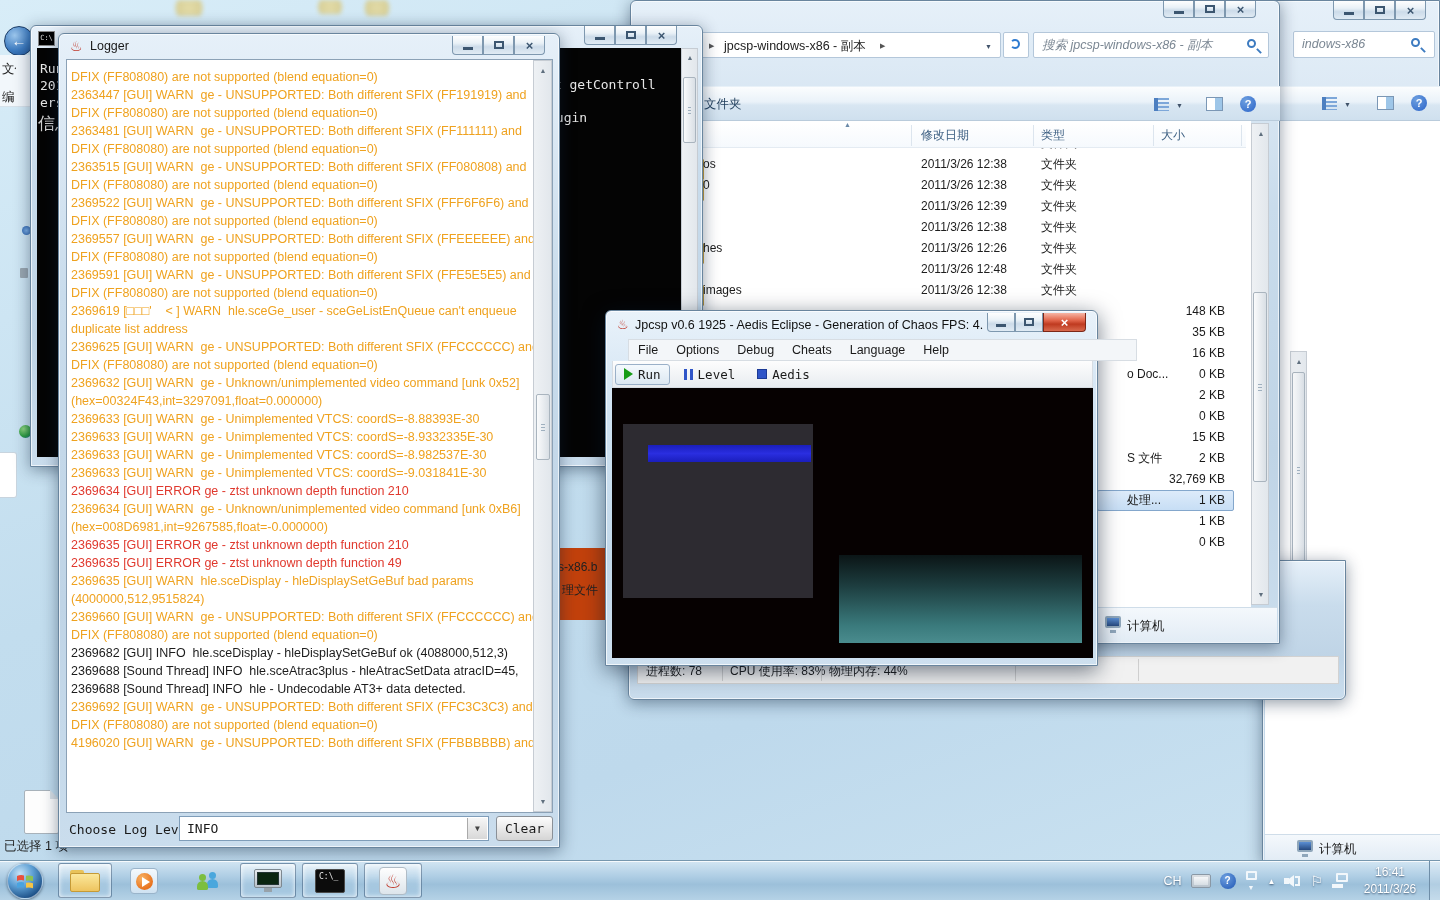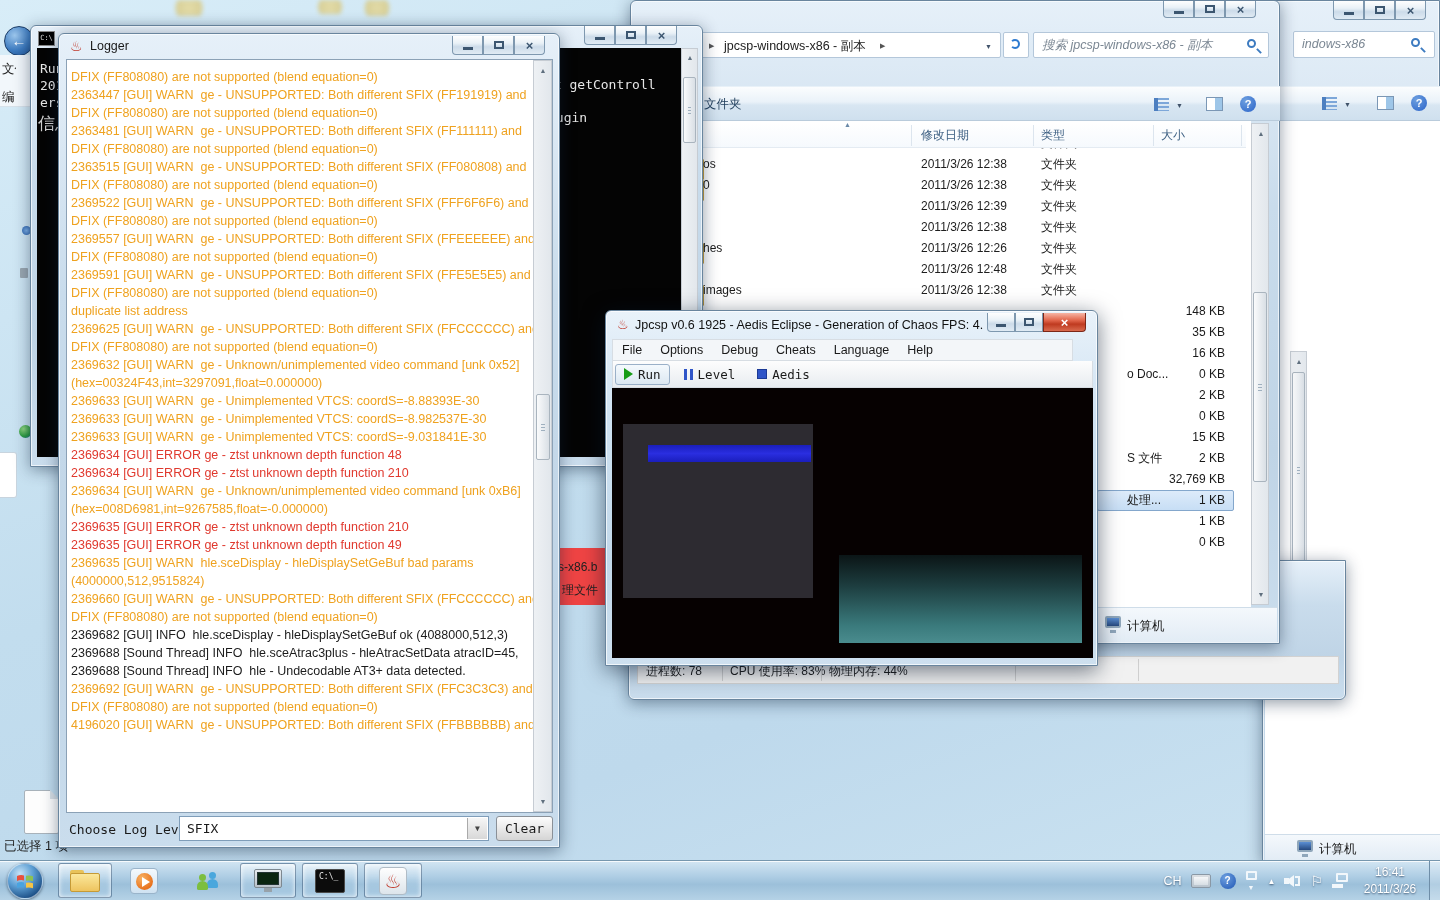--- a/index.html
+++ b/index.html
@@ -294,21 +294,21 @@
       </div>
     <span class="varrow" style="bottom:2px;left:1px">▼</span>
   </div>
 
   <div class="statusbar" style="left:4px;top:606px;width:642px;height:35px">
     <span class="mini-pc" style="left:470px;top:8px"></span>
     <span style="position:absolute;left:492px;top:10px">计算机</span>
   </div>
 </div>
 
-<div style="position:absolute;left:548px;top:548px;width:78px;height:57px;background:#ef4444">
+<div style="position:absolute;left:548px;top:548px;width:78px;height:72px;background:#c2410c">
   <span style="position:absolute;left:10px;top:12px;font-size:12px;color:#222;white-space:nowrap">s-x86.b</span>
   <span style="position:absolute;left:14px;top:34px;font-size:12px;color:#222;white-space:nowrap">理文件</span>
 </div>
 
 <div class="win" style="left:30px;top:25px;width:673px;height:442px">
   <span style="position:absolute;left:7px;top:5px;width:17px;height:15px;background:#000;border:1px solid #888;color:#ddd;font-family:'DejaVu Sans Mono',monospace;font-size:7px;line-height:13px;text-align:center">C:\</span>
   <div class="cap-btns" style="left:553px;top:0">
     <div class="cbtn first">
         <span class="g-min"></span>
       </div>
@@ -358,29 +358,30 @@
         <div class="log-line warn">2363481 [GUI] WARN  ge - UNSUPPORTED: Both different SFIX (FF111111) and</div>
         <div class="log-line warn">DFIX (FF808080) are not supported (blend equation=0)</div>
         <div class="log-line warn">2363515 [GUI] WARN  ge - UNSUPPORTED: Both different SFIX (FF080808) and</div>
         <div class="log-line warn">DFIX (FF808080) are not supported (blend equation=0)</div>
         <div class="log-line warn">2369522 [GUI] WARN  ge - UNSUPPORTED: Both different SFIX (FFF6F6F6) and</div>
         <div class="log-line warn">DFIX (FF808080) are not supported (blend equation=0)</div>
         <div class="log-line warn">2369557 [GUI] WARN  ge - UNSUPPORTED: Both different SFIX (FFEEEEEE) and</div>
         <div class="log-line warn">DFIX (FF808080) are not supported (blend equation=0)</div>
         <div class="log-line warn">2369591 [GUI] WARN  ge - UNSUPPORTED: Both different SFIX (FFE5E5E5) and</div>
         <div class="log-line warn">DFIX (FF808080) are not supported (blend equation=0)</div>
+        <div class="log-line warn">2369619 [□□□'    &lt; ] WARN  hle.sceGe_user - sceGeListEnQueue can't enqueue</div>
         <div class="log-line warn">duplicate list address</div>
         <div class="log-line warn">2369625 [GUI] WARN  ge - UNSUPPORTED: Both different SFIX (FFCCCCCC) and</div>
         <div class="log-line warn">DFIX (FF808080) are not supported (blend equation=0)</div>
         <div class="log-line warn">2369632 [GUI] WARN  ge - Unknown/unimplemented video command [unk 0x52]</div>
         <div class="log-line warn">(hex=00324F43,int=3297091,float=0.000000)</div>
         <div class="log-line warn">2369633 [GUI] WARN  ge - Unimplemented VTCS: coordS=-8.88393E-30</div>
+        <div class="log-line warn">2369633 [GUI] WARN  ge - Unimplemented VTCS: coordS=-8.9332335E-30</div>
         <div class="log-line warn">2369633 [GUI] WARN  ge - Unimplemented VTCS: coordS=-8.982537E-30</div>
         <div class="log-line warn">2369633 [GUI] WARN  ge - Unimplemented VTCS: coordS=-9.031841E-30</div>
-        <div class="log-line error">2369634 [GUI] ERROR ge - ztst unknown depth function 48</div>
         <div class="log-line error">2369634 [GUI] ERROR ge - ztst unknown depth function 210</div>
         <div class="log-line warn">2369634 [GUI] WARN  ge - Unknown/unimplemented video command [unk 0xB6]</div>
         <div class="log-line warn">(hex=008D6981,int=9267585,float=-0.000000)</div>
         <div class="log-line error">2369635 [GUI] ERROR ge - ztst unknown depth function 210</div>
         <div class="log-line error">2369635 [GUI] ERROR ge - ztst unknown depth function 49</div>
         <div class="log-line warn">2369635 [GUI] WARN  hle.sceDisplay - hleDisplaySetGeBuf bad params</div>
         <div class="log-line warn">(4000000,512,9515824)</div>
         <div class="log-line warn">2369660 [GUI] WARN  ge - UNSUPPORTED: Both different SFIX (FFCCCCCC) and</div>
         <div class="log-line warn">DFIX (FF808080) are not supported (blend equation=0)</div>
         <div class="log-line info">2369682 [GUI] INFO  hle.sceDisplay - hleDisplaySetGeBuf ok (4088000,512,3)</div>
@@ -394,42 +395,42 @@
       <span class="varrow" style="top:2px;left:1px">▲</span>
       <div class="vthumb" style="left:2px;top:333px;width:14px;height:66px">
           <span class="grips" style="top:50%"></span>
         </div>
       <span class="varrow" style="bottom:2px;left:1px">▼</span>
     </div>
   </div>
   <div style="position:absolute;left:7px;top:781px;width:487px;height:30px">
     <span style="position:absolute;left:3px;top:7px;font-family:'DejaVu Sans Mono',monospace;font-size:13px">Choose Log Level</span>
     <div class="combo" style="left:113px;top:1px;width:310px;height:25px">
-      <span>SFIX</span>
+      <span>INFO</span>
       <span class="combo-arrow">▼</span>
     </div>
     <div class="btn-classic" style="left:430px;top:1px;width:57px;height:25px;line-height:23px"><span>Clear</span></div>
   </div>
 </div>
 
 <div class="win" style="left:605px;top:310px;width:493px;height:356px;background:linear-gradient(#e9f2fa,#cfe2f2 30%,#c2d8ea 70%,#cee0ef);box-shadow:0 5px 22px rgba(5,20,40,.55),inset 0 0 0 1px rgba(255,255,255,.7)">
   <span style="position:absolute;left:11px;top:6px;font-size:13px;color:#c0392b">♨</span>
   <span style="position:absolute;left:29px;top:7px;width:348px;font-size:12.5px;color:#111;white-space:nowrap;overflow:hidden">Jpcsp v0.6 1925 - Aedis Eclipse - Generation of Chaos FPS: 4...</span>
   <div class="cap-btns" style="left:381px;top:2px">
     <div class="cbtn first" style="width:28px">
         <span class="g-min"></span>
       </div>
     <div class="cbtn" style="width:28px">
         <span class="g-max"></span>
       </div>
     <div class="cbtn last red">
         <span class="g-x">×</span>
       </div>
   </div>
-  <div style="position:absolute;left:6px;top:28px;width:461px;height:22px;background:#f3f6f9;border:1px solid #d7dde3"><span class="menu-item">File</span><span class="menu-item">Options</span><span class="menu-item">Debug</span><span class="menu-item">Cheats</span><span class="menu-item">Language</span><span class="menu-item">Help</span></div>
+  <div style="position:absolute;left:22px;top:28px;width:509px;height:22px;background:#f3f6f9;border:1px solid #d7dde3"><span class="menu-item">File</span><span class="menu-item">Options</span><span class="menu-item">Debug</span><span class="menu-item">Cheats</span><span class="menu-item">Language</span><span class="menu-item">Help</span></div>
   <div style="position:absolute;left:6px;top:50px;width:481px;height:27px;background:linear-gradient(#fdfdfd,#e8ecf0);border:1px solid #d7dde3;border-top:none;display:flex;align-items:center;padding-left:2px">
       <span class="jbtn first">
         <span class="jic play"></span>
         <span>Run</span>
       </span>
       <span class="jbtn">
         <span class="jic pause"></span>
         <span>Level</span>
       </span>
       <span class="jbtn">

